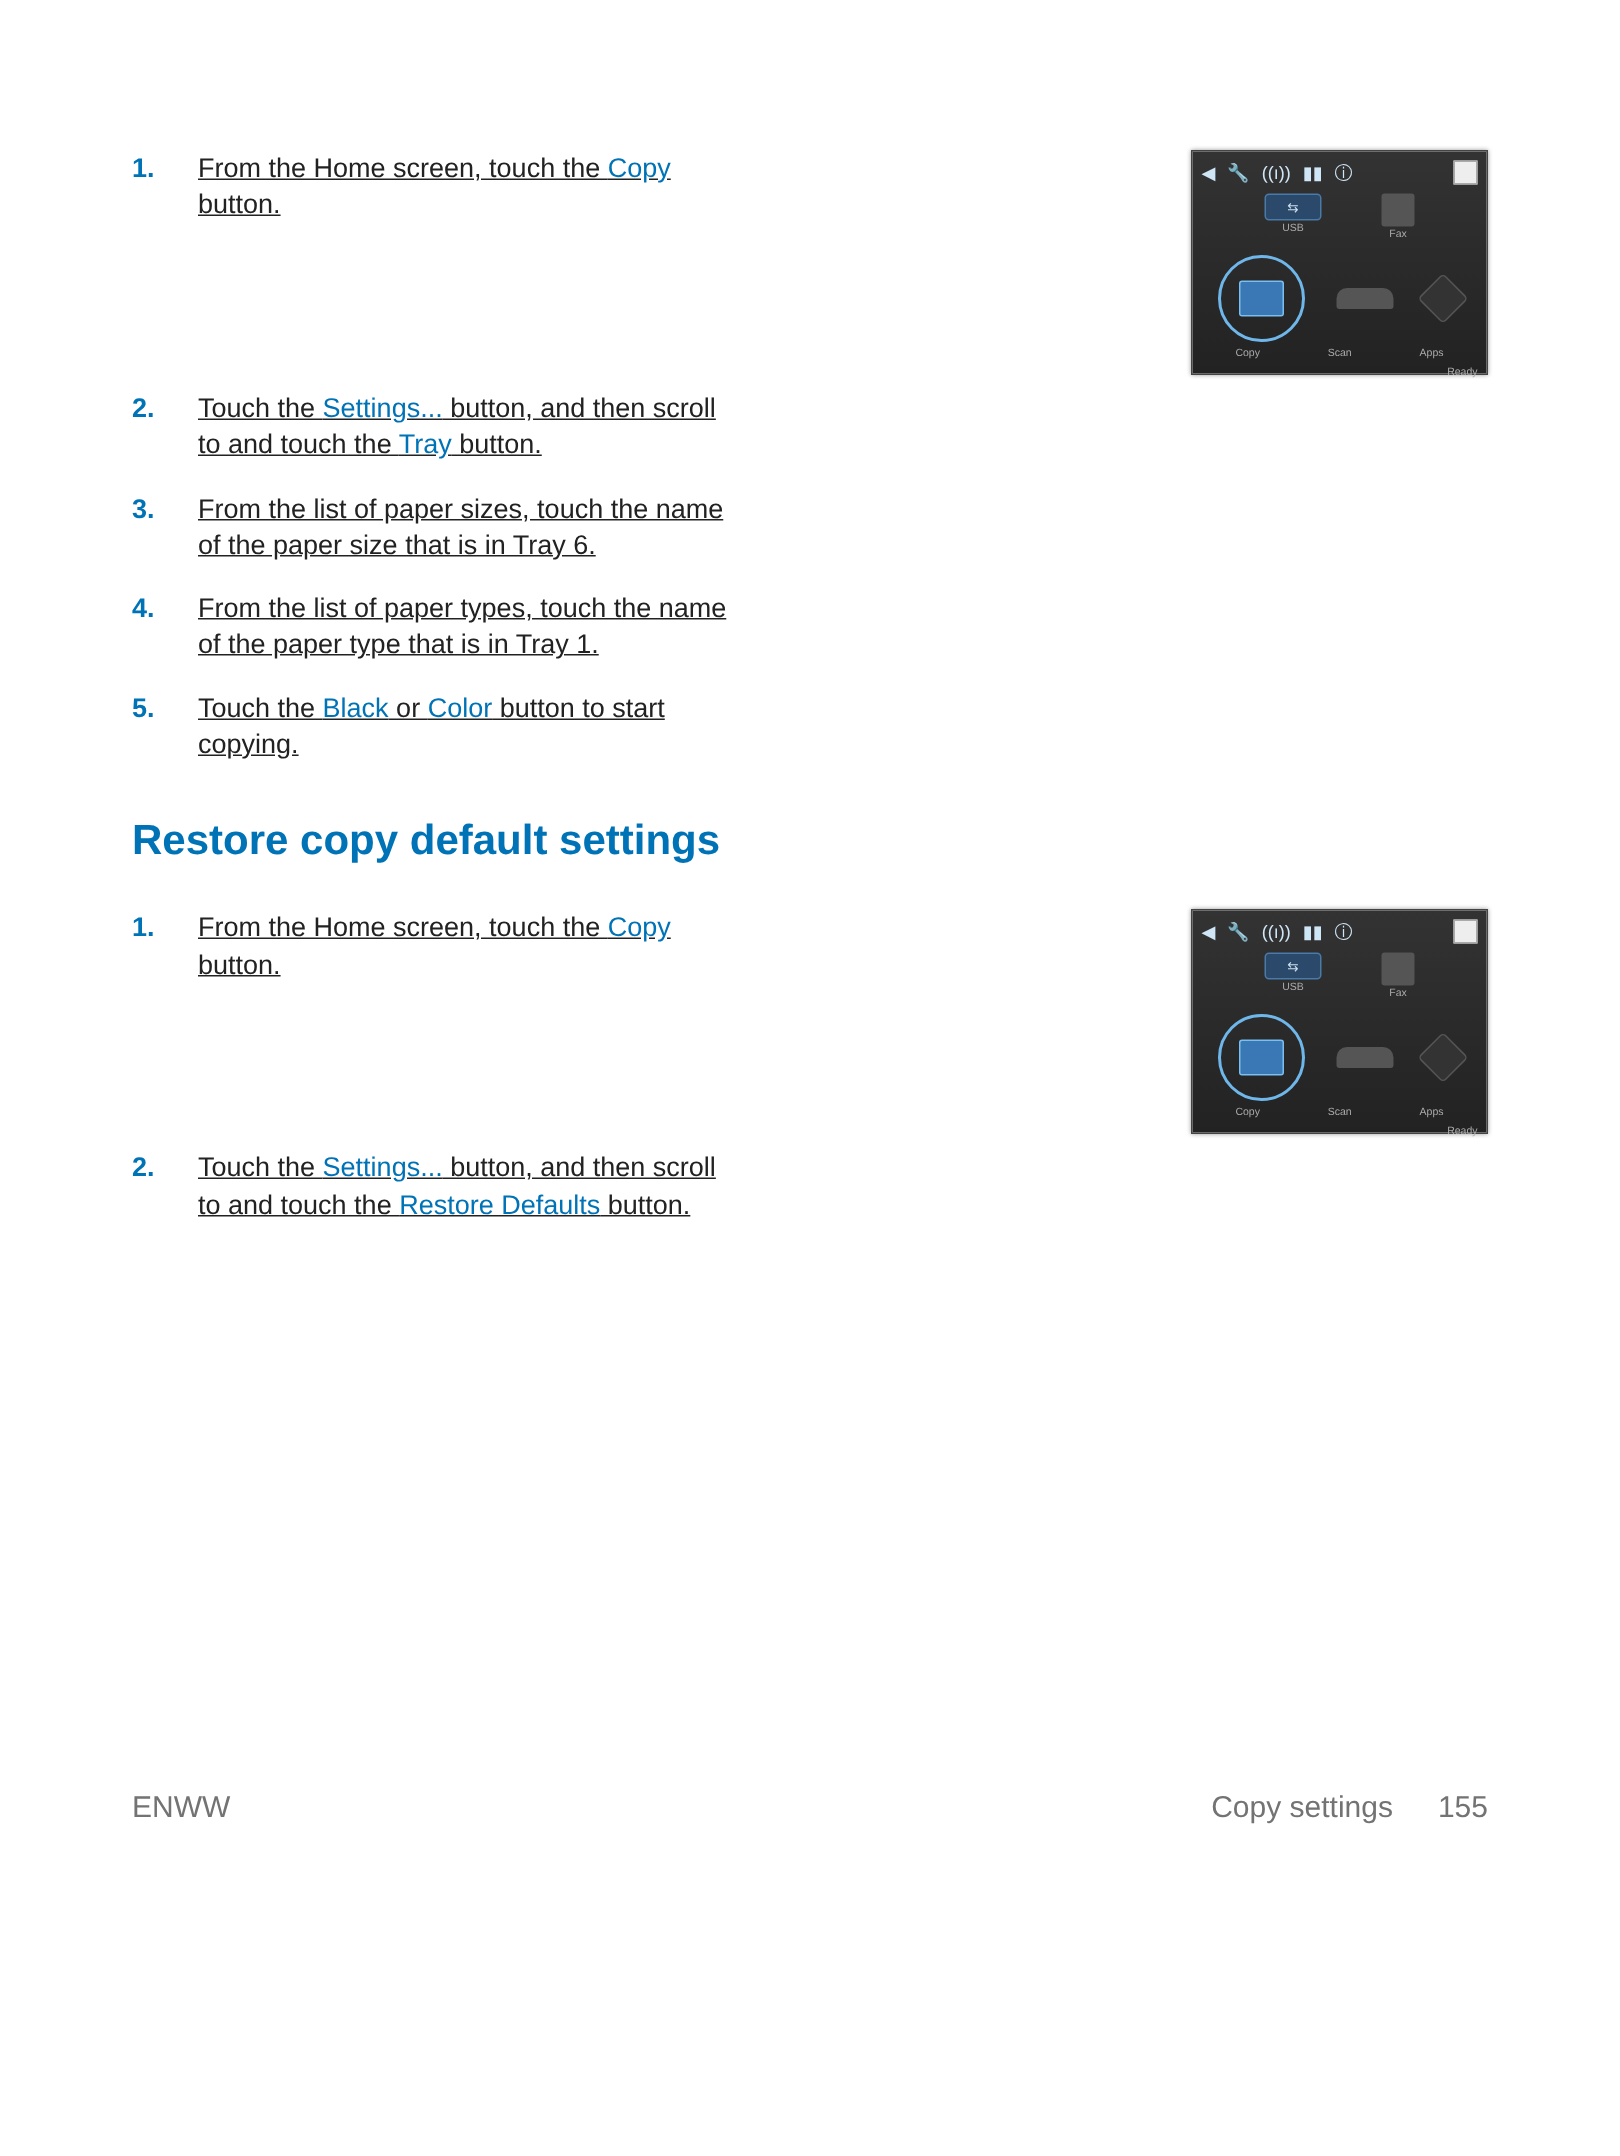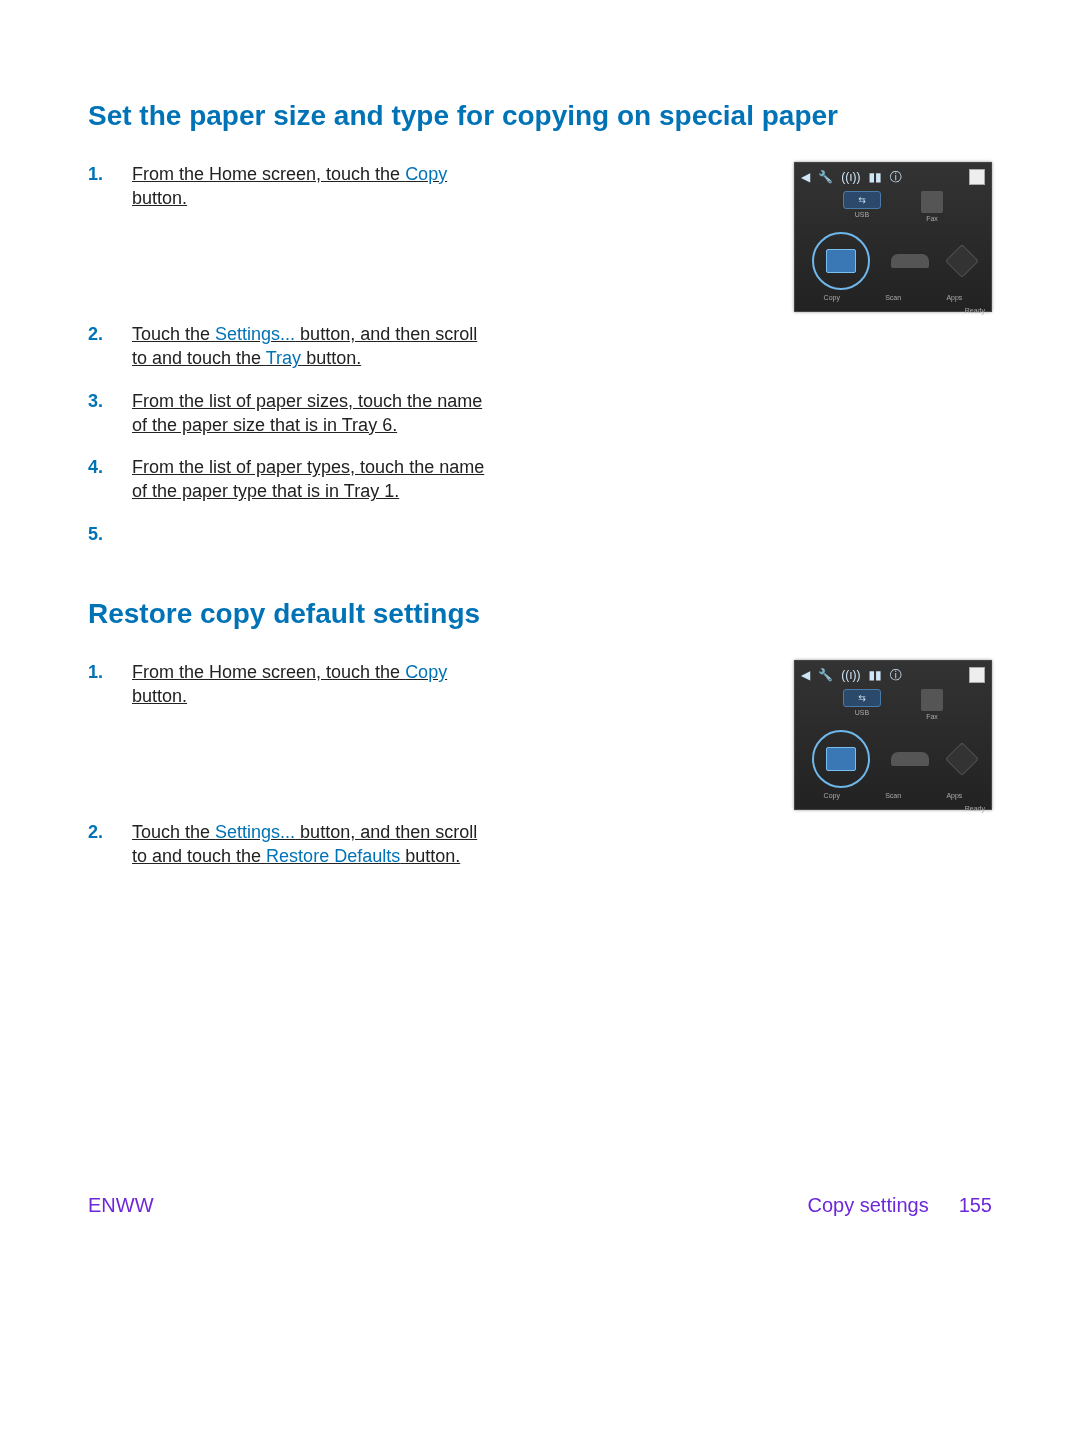--- a/index.html
+++ b/index.html
@@ -108,38 +108,37 @@
     width:54px;height:54px;border:2px solid #6fb7ea;border-radius:50%;
     display:flex;align-items:center;justify-content:center;position:relative;
   }
   .panel .copy-inner {
     width:28px;height:22px;background:#3a78b5;border:1px solid #7bbef0;border-radius:2px;
   }
   .panel .scan { width:38px;height:14px;background:#555;border-radius:7px 7px 2px 2px; }
   .panel .apps { width:22px;height:22px;background:#333;border:1px solid #555;border-radius:3px;transform:rotate(45deg); }
   .panel .bottom-labels{display:flex;justify-content:space-around;font-size:7px;color:#aaa;margin-top:4px;}
   .panel .ready{ text-align:right;color:#aaa;font-size:7px;margin-top:6px;}
-  .section2 { margin-top: 52px; }
+  .section2 { margin-top: 36px; }
   .section2 .heading { margin-bottom: 30px; }
   .footer {
     position: absolute;
     left: 88px; right: 88px;
     bottom: 220px;
     display: flex;
     font-size: 20px;
-    color: #6d28d9;
+    color: #737373;
   }
   .footer .right { margin-left:auto; display:flex; gap:30px;align-items:center; }
 </style>
 </head>
 <body>
 
 <div class="page">
 
-  <h2 class="heading">Set the paper size and type for copying on special paper</h2>
 
   <div class="row">
     <div class="steps-col">
       <ol class="steps">
         <li>
           <span class="num">1.</span>
           <span class="txt">
             <span>From the Home screen, touch the </span><span class="ui-term">Copy</span><span> button.</span>
           </span>
         </li>
@@ -192,20 +191,23 @@
     <li>
       <span class="num">3.</span>
       <span class="txt">From the list of paper sizes, touch the name of the paper size that is in Tray 6.</span>
     </li>
     <li>
       <span class="num">4.</span>
       <span class="txt">From the list of paper types, touch the name of the paper type that is in Tray 1.</span>
     </li>
     <li>
       <span class="num">5.</span>
+      <span class="txt">
+        <span>Touch the </span><span class="ui-term">Black</span><span> or </span><span class="ui-term">Color</span><span> button to start copying.</span>
+      </span>
     </li>
   </ol>
 
   <div class="section2">
     <h2 class="heading">Restore copy default settings</h2>
 
     <div class="row">
       <div class="steps-col">
         <ol class="steps">
           <li>

